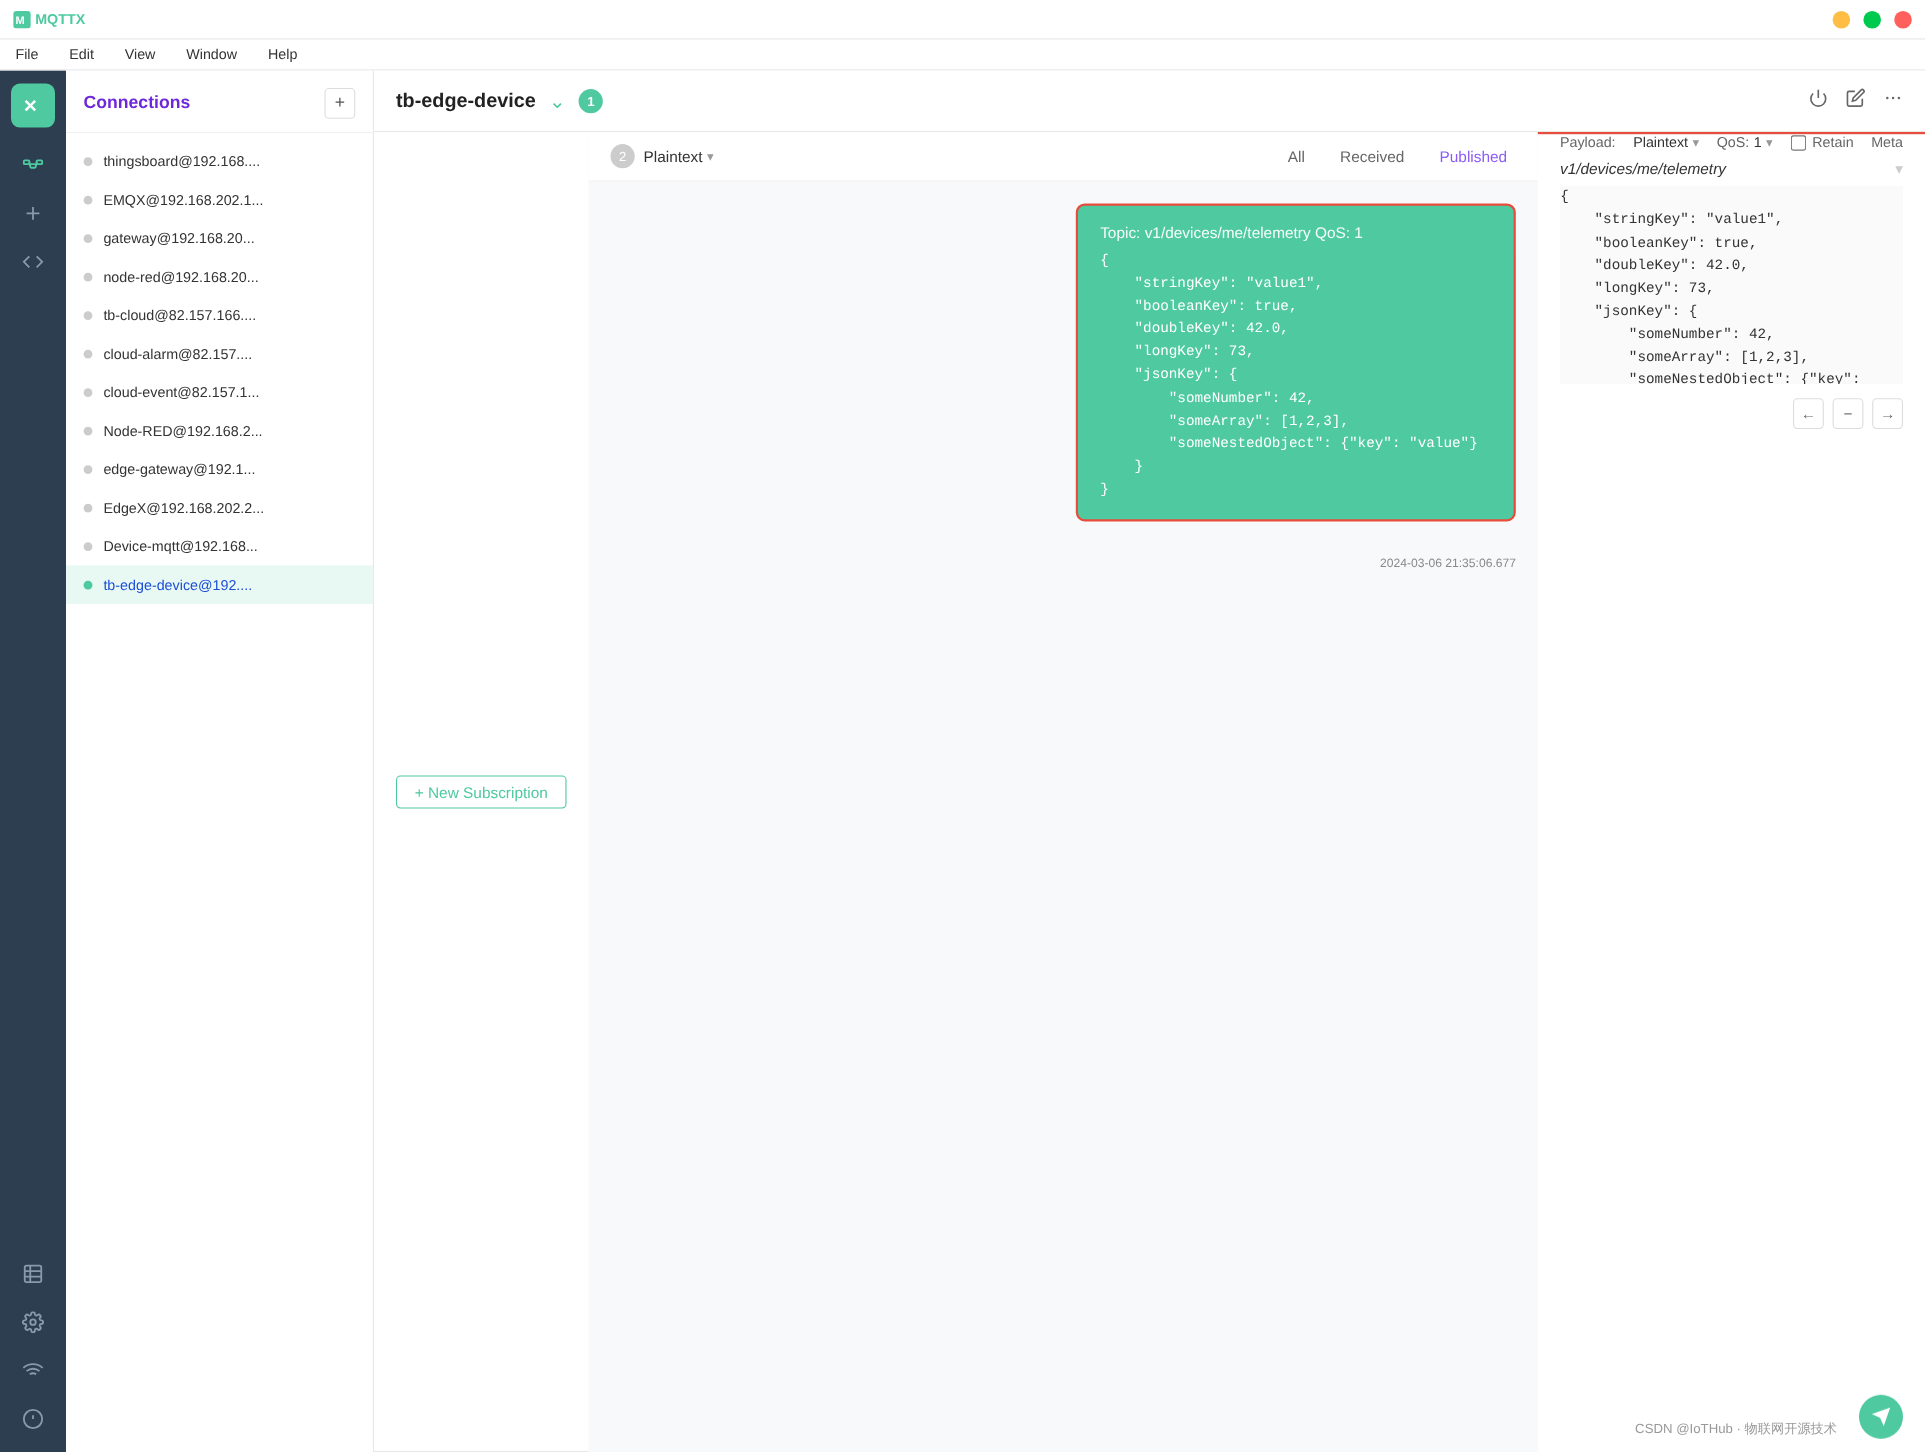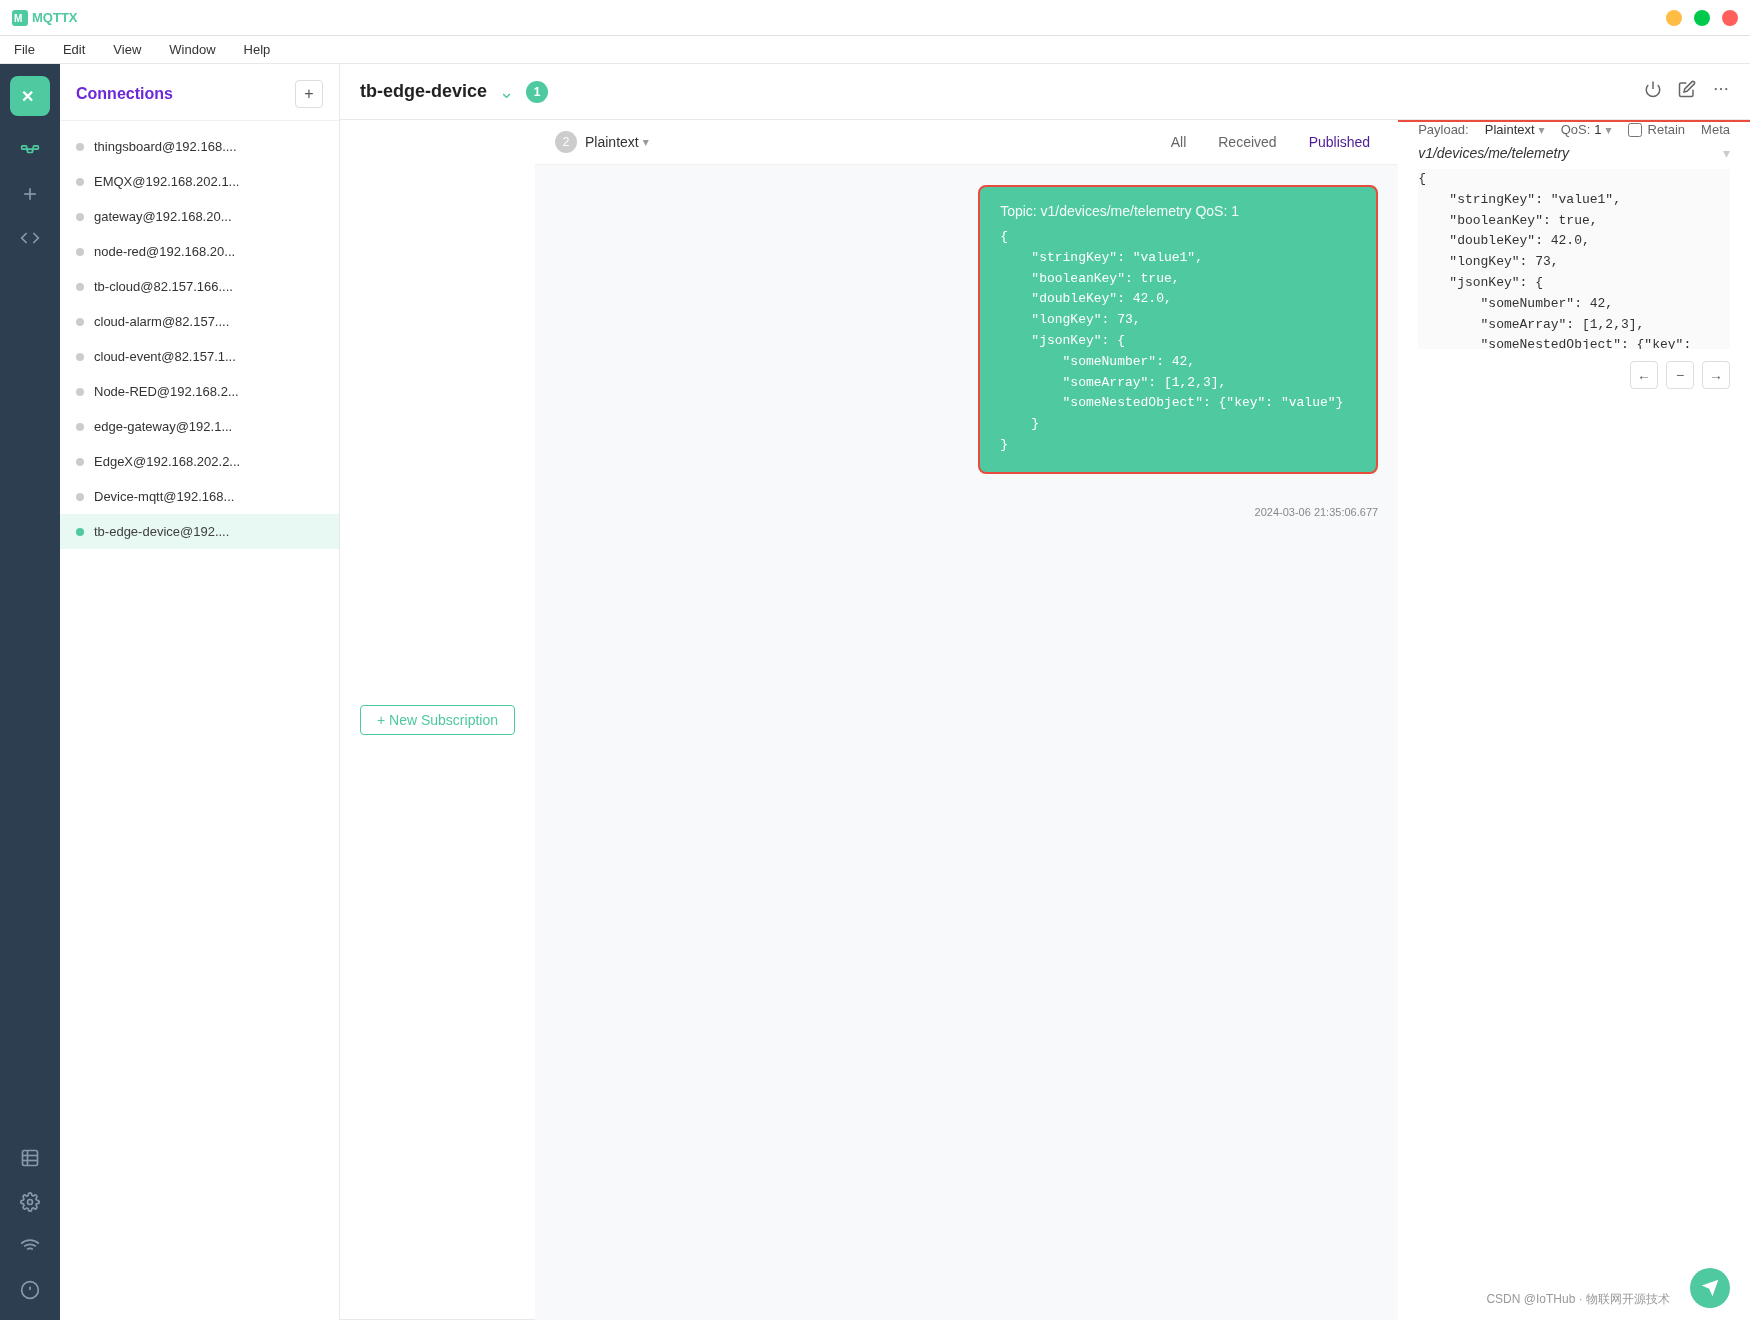--- a/index.html
+++ b/index.html
@@ -35,21 +35,21 @@
     .connections-header { padding: 16px 16px 12px; display: flex; align-items: center; justify-content: space-between; border-bottom: 1px solid #f0f0f0; }
     .connections-title { font-size: 16px; font-weight: 600; color: #6d28d9; }
     .connections-add-btn { width: 28px; height: 28px; border: 1px solid #ddd; border-radius: 4px; background: #fff; cursor: pointer; display: flex; align-items: center; justify-content: center; color: #555; font-size: 16px; }
     .connections-list { flex: 1; overflow-y: auto; padding: 8px 0; }
     .connection-item { padding: 10px 16px; display: flex; align-items: center; gap: 10px; cursor: pointer; border-radius: 0; }
     .connection-item.active { background: #e8f8f2; }
     .conn-dot { width: 8px; height: 8px; border-radius: 50%; flex-shrink: 0; }
     .conn-dot.inactive { background: #ccc; }
     .conn-dot.active { background: #4ec9a0; }
     .conn-label { font-size: 13px; color: #333; white-space: nowrap; overflow: hidden; text-overflow: ellipsis; }
-    .connection-item.active .conn-label { color: #404040; font-weight: 500; }
+    .connection-item.active .conn-label { color: #1d4ed8; font-weight: 500; }
 
     
     .main-content { flex: 1; display: flex; flex-direction: column; background: #f8f9fa; }
 
     
     .topbar { height: 56px; background: #fff; border-bottom: 1px solid #e8e8e8; display: flex; align-items: center; padding: 0 20px; gap: 12px; }
     .topbar-title { font-size: 18px; font-weight: 600; color: #222; }
     .topbar-chevron { color: #4ec9a0; font-size: 18px; }
     .topbar-badge { background: #4ec9a0; color: white; border-radius: 50%; width: 22px; height: 22px; font-size: 12px; display: flex; align-items: center; justify-content: center; font-weight: 600; }
     .topbar-actions { margin-left: auto; display: flex; align-items: center; gap: 16px; }
@@ -65,21 +65,21 @@
     
     .message-area { flex: 1; display: flex; flex-direction: column; overflow: hidden; }
 
     
     .filter-bar { padding: 10px 20px; background: #fff; border-bottom: 1px solid #f0f0f0; display: flex; align-items: center; justify-content: space-between; }
     .filter-left { display: flex; align-items: center; gap: 8px; }
     .filter-badge { width: 22px; height: 22px; background: #ccc; border-radius: 50%; display: flex; align-items: center; justify-content: center; color: white; font-size: 12px; }
     .plaintext-selector { display: flex; align-items: center; gap: 4px; color: #333; font-size: 14px; cursor: pointer; }
     .filter-right { display: flex; align-items: center; gap: 16px; }
     .filter-btn { background: none; border: none; font-size: 14px; color: #666; cursor: pointer; padding: 4px 8px; border-radius: 4px; }
-    .filter-btn.active { color: #4c1d95; font-weight: 500; }
+    .filter-btn.active { color: #8b5cf6; font-weight: 500; }
 
     
     .messages-list { flex: 1; overflow-y: auto; padding: 20px; display: flex; flex-direction: column; gap: 12px; align-items: flex-end; }
 
     
     .message-bubble { background: #4ec9a0; border-radius: 8px; padding: 16px 20px; max-width: 70%; min-width: 400px; color: white; border: 2px solid #e74c3c; }
     .message-topic-line { font-size: 14px; font-weight: 500; margin-bottom: 8px; opacity: 0.95; }
     .message-body { font-family: 'Courier New', monospace; font-size: 13px; line-height: 1.6; white-space: pre; }
     .message-time { font-size: 11px; color: #888; text-align: center; margin-top: 20px; }
 

